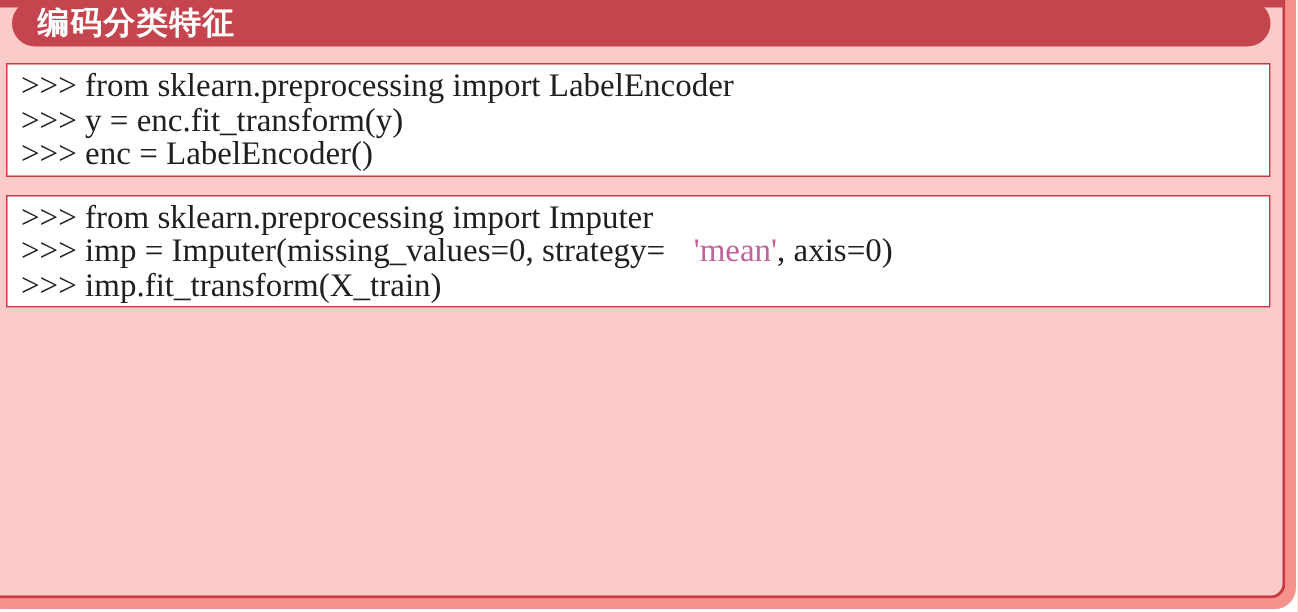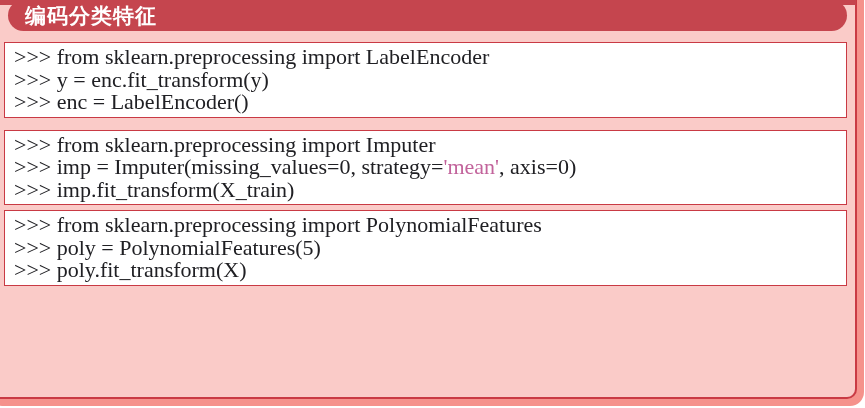--- a/index.html
+++ b/index.html
@@ -68,27 +68,27 @@
     border: 1.5px solid var(--code-border, #c93a44);
     padding: 3px 9px;
     font-family: Liberation Serif, serif;
     font-size: 22px;
     line-height: 22.5px;
     color: var(--code-text, #202024);
     white-space: pre;
   }
   .tok-string {
     color: var(--string-token, #c2639b);
+    margin-left: 19px;
   }
 </style>
 </head>
 <body>
 
 <div class="shadow-frame"></div>
 <div class="card">
   <div>
       <div class="section-header" style="margin-top: 0;"><span>编码分类特征</span></div>
       <div class="code-block" style="margin-top: 11px;"><div class="code-line"><span class="tok-plain">&gt;&gt;&gt; from sklearn.preprocessing import LabelEncoder</span></div><div class="code-line"><span class="tok-plain">&gt;&gt;&gt; y = enc.fit_transform(y)</span></div><div class="code-line"><span class="tok-plain">&gt;&gt;&gt; enc = LabelEncoder()</span></div></div>
       <div class="code-block" style="margin-top: 12px;"><div class="code-line"><span class="tok-plain">&gt;&gt;&gt; from sklearn.preprocessing import Imputer</span></div><div class="code-line"><span class="tok-plain">&gt;&gt;&gt; imp = Imputer(missing_values=0, strategy=</span><span class="tok-string">'mean'</span><span class="tok-plain">, axis=0)</span></div><div class="code-line"><span class="tok-plain">&gt;&gt;&gt; imp.fit_transform(X_train)</span></div></div>
-      <div class="code-block" style="margin-top: 5px;"><div class="code-line"><span class="tok-plain">&gt;&gt;&gt; from sklearn.preprocessing import PolynomialFeatures</span></div><div class="code-line"><span class="tok-plain">&gt;&gt;&gt; poly = PolynomialFeatures(5)</span></div><div class="code-line"><span class="tok-plain">&gt;&gt;&gt; poly.fit_transform(X)</span></div></div>
     </div>
 </div>
 <div class="top-band"></div>
 
 </body></html>

